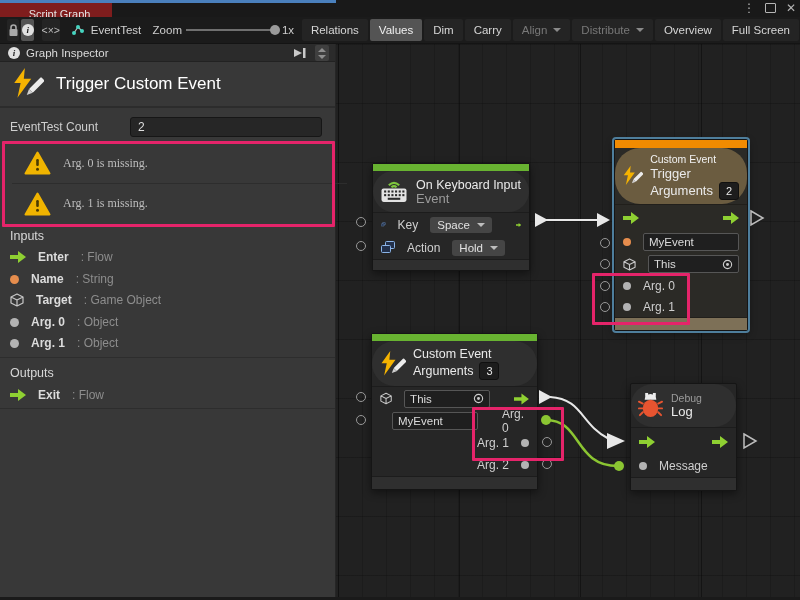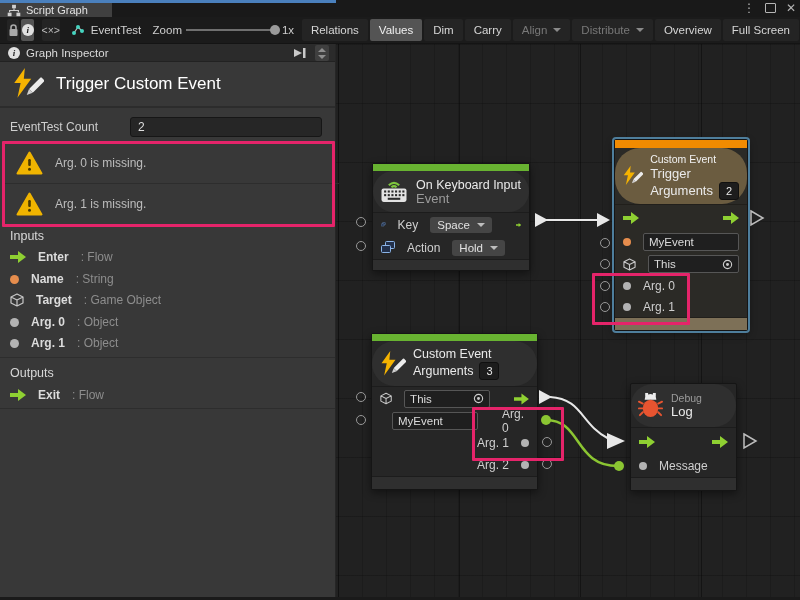--- a/index.html
+++ b/index.html
@@ -4,22 +4,22 @@
 <style>
   html,body{margin:0;padding:0;background:#111;}
   #app{position:relative;width:800px;height:600px;overflow:hidden;
        font-family:"Liberation Sans",sans-serif;background:#191919;
        -webkit-font-smoothing:antialiased;color:#d4d4d4;}
   .abs{position:absolute;}
 
   
   #titlebar{position:absolute;left:0;top:0;width:800px;height:17px;background:#191919;}
   #tab-accent{position:absolute;left:0;top:0;width:336px;height:3px;background:#4a80bd;}
-  #tab{position:absolute;left:0;top:3px;width:112px;height:14px;background:#404040;
-       display:flex;align-items:center;gap:5px;padding-left:7px;box-sizing:border-box;}
+  #tab{position:absolute;left:0;top:3px;width:112px;height:14px;background:#7f1d1d;
+       display:flex;align-items:center;gap:5px;padding-left:7px;box-sizing:border-box;flex-direction:column;}
   #tab span{font-size:11px;color:#e2e2e2;}
   #win-controls{position:absolute;right:4px;top:0;height:16px;display:flex;align-items:center;gap:10px;
        color:#b5b5b5;font-size:12px;}
   #win-controls .wc{cursor:default;line-height:16px;}
   #win-max{width:9px;height:8px;border:1.5px solid #b5b5b5;border-radius:1px;}
 
   
   #toolbar{position:absolute;left:0;top:17px;width:800px;height:27px;background:#1b1b1b;
        display:flex;align-items:stretch;font-size:11.5px;border-bottom:1px solid #141414;box-sizing:border-box;}
   .tbtn{background:#242424;color:#d6d6d6;display:flex;align-items:center;justify-content:center;
@@ -50,21 +50,21 @@
   #ins-title{position:absolute;left:0;top:18px;width:100%;height:46px;border-bottom:2px solid #2c2c2c;
        display:flex;align-items:center;gap:12px;padding-left:10px;box-sizing:border-box;}
   #ins-title .t{font-size:17px;color:#ffffff;}
 
   #arg-row{position:absolute;left:0;top:73px;width:100%;height:20px;}
   #arg-row label{position:absolute;left:10px;top:3px;color:#cfcfcf;}
   .argfield{position:absolute;left:130px;right:13px;top:0;height:18px;background:#262626;
        border:1px solid #161616;border-radius:3px;color:#dedede;font-size:12px;padding:0 7px;
        font-family:"Liberation Sans",sans-serif;}
 
-  #warnings{position:absolute;left:4px;top:99px;width:100%;height:80px;}
+  #warnings{position:absolute;left:12px;top:99px;width:100%;height:80px;font-family:Liberation Serif, serif;}
   .warn-row{height:40px;display:flex;align-items:center;gap:12px;padding-left:12px;box-sizing:border-box;}
   .warn-row + .warn-row{border-top:1px solid #2d2d2d;}
   .warn-row .t{color:#bdbdbd;font-size:12px;}
 
   .ins-section{position:absolute;left:10px;color:#d8d8d8;font-size:12.5px;}
   .port-row{position:absolute;left:10px;display:flex;align-items:center;gap:12px;height:14px;}
   .port-row .nm{color:#dcdcdc;font-weight:bold;}
   .port-row .tp{color:#8d8d8d;}
   .port-row .tp::before{content:" : ";color:#8d8d8d;font-weight:normal;}
   .divline{position:absolute;left:0;width:100%;height:0;border-top:1px solid #2d2d2d;}

